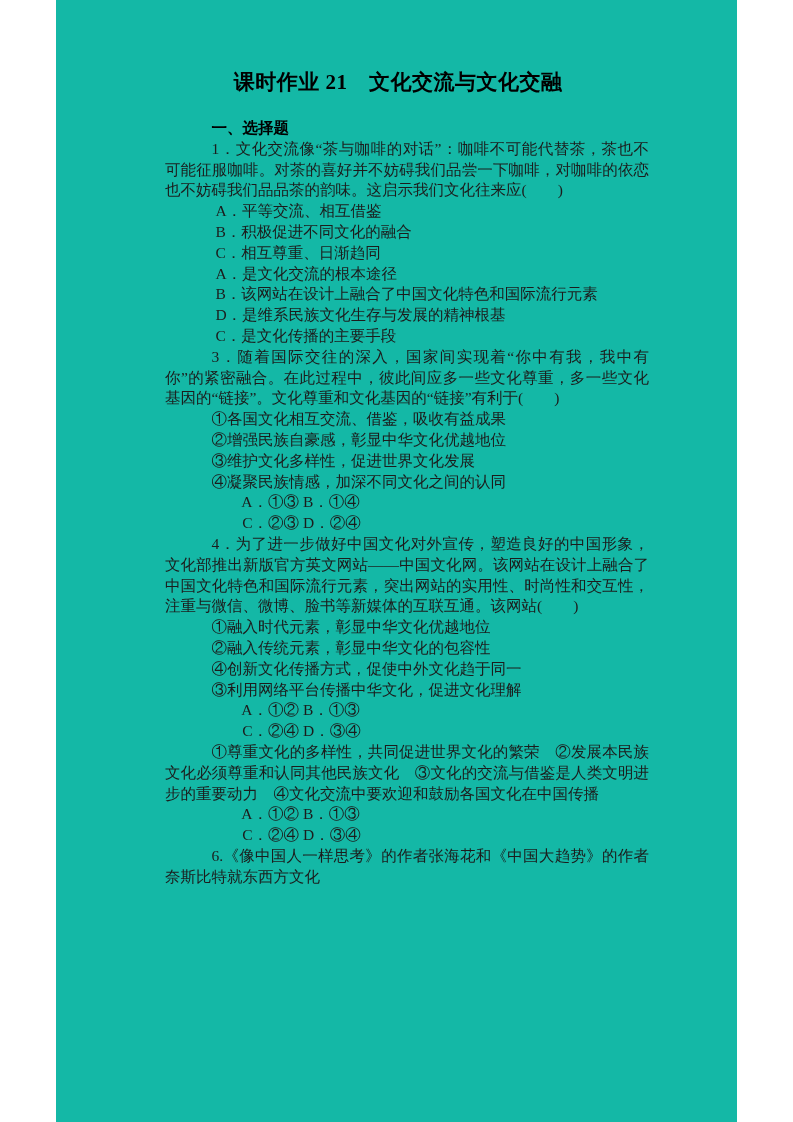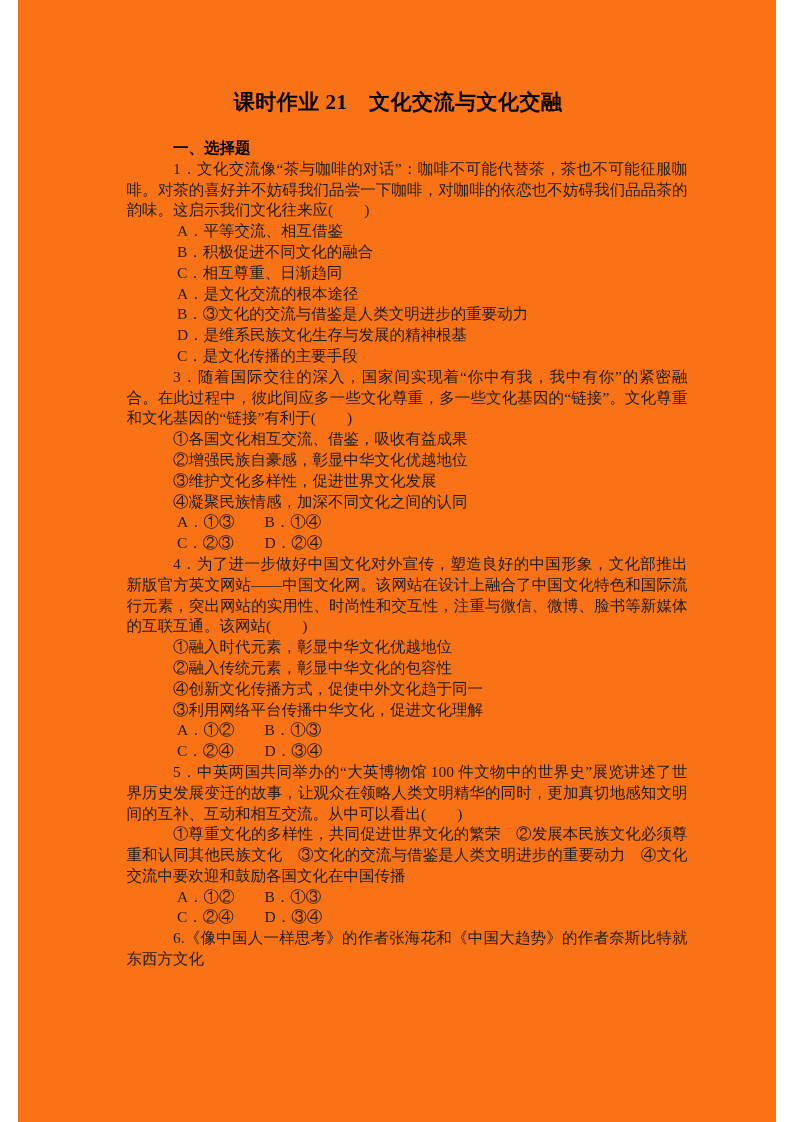--- a/index.html
+++ b/index.html
@@ -1,25 +1,25 @@
 <!DOCTYPE html>
 <html><head>
 <meta charset="utf-8">
 <style>
   * { margin: 0; padding: 0; box-sizing: border-box; }
   html, body { background: #ffffff; }
   .page {
     position: relative;
-    width: 758px;
+    width: 681px;
     height: 1122px;
     margin: 0 auto;
-    background: #f97316;
+    background: #14b8a6;
     font-family: "Liberation Serif", "DejaVu Serif", serif;
     color: #1c1c1c;
-    padding: 84px 88px 0 91px;
+    padding: 64px 88px 0 91px;
     overflow: hidden;
   }
   .title {
     font-size: 21px;
     font-weight: bold;
     color: #000;
     text-align: center;
     line-height: 36px;
     margin-bottom: 18px;
     letter-spacing: 0.5px;
@@ -40,39 +40,39 @@
     text-indent: 3em;
     word-break: break-all;
   }
   .item { padding-left: 3em; }
   .items-inline {
     text-align: justify;
     text-indent: 3em;
     word-break: break-all;
   }
   .opt { padding-left: 3.25em; }
-  .pair .cell:first-child { display: inline-block; min-width: 5.4em; }
+  .pair .cell:first-child { display: inline-block; min-width: 5.4em; text-align: right; }
   .opt-label { letter-spacing: 0; }
 </style>
 </head>
 <body>
 
 <div class="page">
 
   <h1 class="title">课时作业 21　文化交流与文化交融</h1>
 
   <div class="section-heading">一、选择题</div>
 
   <p class="stem">1．文化交流像“茶与咖啡的对话”：咖啡不可能代替茶，茶也不可能征服咖啡。对茶的喜好并不妨碍我们品尝一下咖啡，对咖啡的依恋也不妨碍我们品品茶的韵味。这启示我们文化往来应(　　)</p>
   <p class="opt"><span class="opt-label">A．</span><span>平等交流、相互借鉴</span></p>
   <p class="opt"><span class="opt-label">B．</span><span>积极促进不同文化的融合</span></p>
   <p class="opt"><span class="opt-label">C．</span><span>相互尊重、日渐趋同</span></p>
 
   <p class="opt"><span class="opt-label">A．</span><span>是文化交流的根本途径</span></p>
-  <p class="opt"><span class="opt-label">B．</span><span>③文化的交流与借鉴是人类文明进步的重要动力</span></p>
+  <p class="opt"><span class="opt-label">B．</span><span>该网站在设计上融合了中国文化特色和国际流行元素</span></p>
   <p class="opt"><span class="opt-label">D．</span><span>是维系民族文化生存与发展的精神根基</span></p>
   <p class="opt"><span class="opt-label">C．</span><span>是文化传播的主要手段</span></p>
 
   <p class="stem">3．随着国际交往的深入，国家间实现着“你中有我，我中有你”的紧密融合。在此过程中，彼此间应多一些文化尊重，多一些文化基因的“链接”。文化尊重和文化基因的“链接”有利于(　　)</p>
   <p class="item">①各国文化相互交流、借鉴，吸收有益成果</p>
   <p class="item">②增强民族自豪感，彰显中华文化优越地位</p>
   <p class="item">③维护文化多样性，促进世界文化发展</p>
   <p class="item">④凝聚民族情感，加深不同文化之间的认同</p>
   <p class="opt pair">
     <span class="cell"><span class="opt-label">A．</span><span>①③</span></span>
@@ -90,21 +90,20 @@
   <p class="item">③利用网络平台传播中华文化，促进文化理解</p>
   <p class="opt pair">
     <span class="cell"><span class="opt-label">A．</span><span>①②</span></span>
     <span class="cell"><span class="opt-label">B．</span><span>①③</span></span>
   </p>
   <p class="opt pair">
     <span class="cell"><span class="opt-label">C．</span><span>②④</span></span>
     <span class="cell"><span class="opt-label">D．</span><span>③④</span></span>
   </p>
 
-  <p class="stem">5．中英两国共同举办的“大英博物馆 100 件文物中的世界史”展览讲述了世界历史发展变迁的故事，让观众在领略人类文明精华的同时，更加真切地感知文明间的互补、互动和相互交流。从中可以看出(　　)</p>
   <p class="items-inline">①尊重文化的多样性，共同促进世界文化的繁荣　②发展本民族文化必须尊重和认同其他民族文化　③文化的交流与借鉴是人类文明进步的重要动力　④文化交流中要欢迎和鼓励各国文化在中国传播</p>
   <p class="opt pair">
     <span class="cell"><span class="opt-label">A．</span><span>①②</span></span>
     <span class="cell"><span class="opt-label">B．</span><span>①③</span></span>
   </p>
   <p class="opt pair">
     <span class="cell"><span class="opt-label">C．</span><span>②④</span></span>
     <span class="cell"><span class="opt-label">D．</span><span>③④</span></span>
   </p>
 

